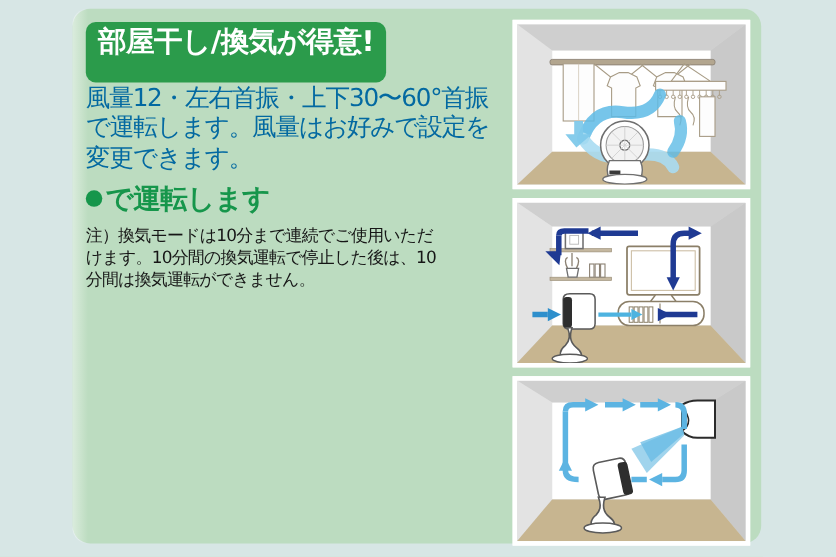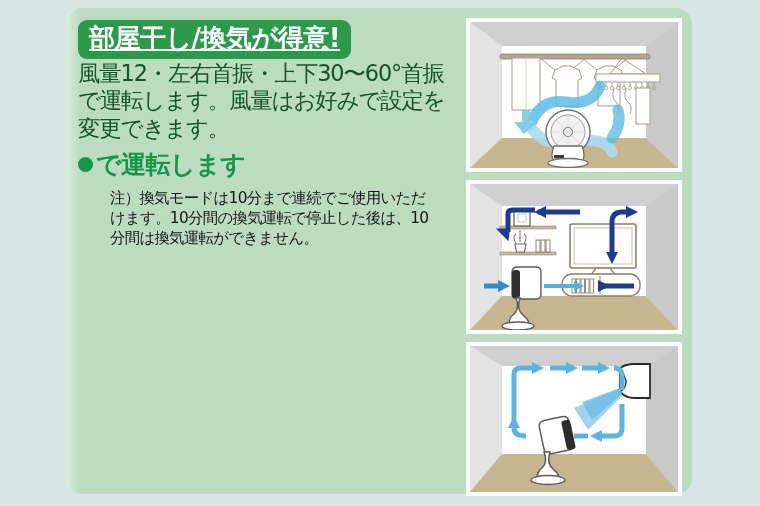--- a/index.html
+++ b/index.html
@@ -38,27 +38,26 @@
     position: absolute;
     left: 12px; top: 12px;
     width: 396px; height: 462px;
   }
 
   .banner {
     display: inline-block;
     background: #2b9b4b;
     color: #ffffff;
     border-radius: 9px;
-    padding: 3px 11px 5px 11px;
+    padding: 3px 11px 21px 11px;
     font-size: 26px;
     font-weight: bold;
     letter-spacing: -0.5px;
     line-height: 1.18;
     white-space: nowrap;
-    text-decoration: underline;
   }
 
   .mode-head {
     color: #16964b;
     font-size: 25px;
     font-weight: bold;
     letter-spacing: -0.5px;
     line-height: 1.1;
     margin-top: 8px;
     white-space: nowrap;
@@ -66,35 +65,34 @@
   .mode-head .dot {
     display: inline-block;
     width: 15px; height: 15px;
     border-radius: 50%;
     background: #16964b;
     margin-right: 3px;
     vertical-align: 1px;
   }
 
   .body-text {
-    color: #14532d;
+    color: #0369a1;
     font-size: 22.4px;
     line-height: 1.24;
     letter-spacing: -1.1px;
     margin-top: 1px;
     white-space: pre-line;
   }
 
   .note {
     color: #161616;
     font-size: 15.4px;
     line-height: 1.33;
     letter-spacing: -0.7px;
     white-space: pre-line;
-    margin-left: 32px;
   }
   .note.first { margin-top: 9px; }
   .note.second { margin-top: 4px; }
 
   
   .panels {
     position: absolute;
     left: 400px; top: 10px;
     width: 216px;
     display: flex;

